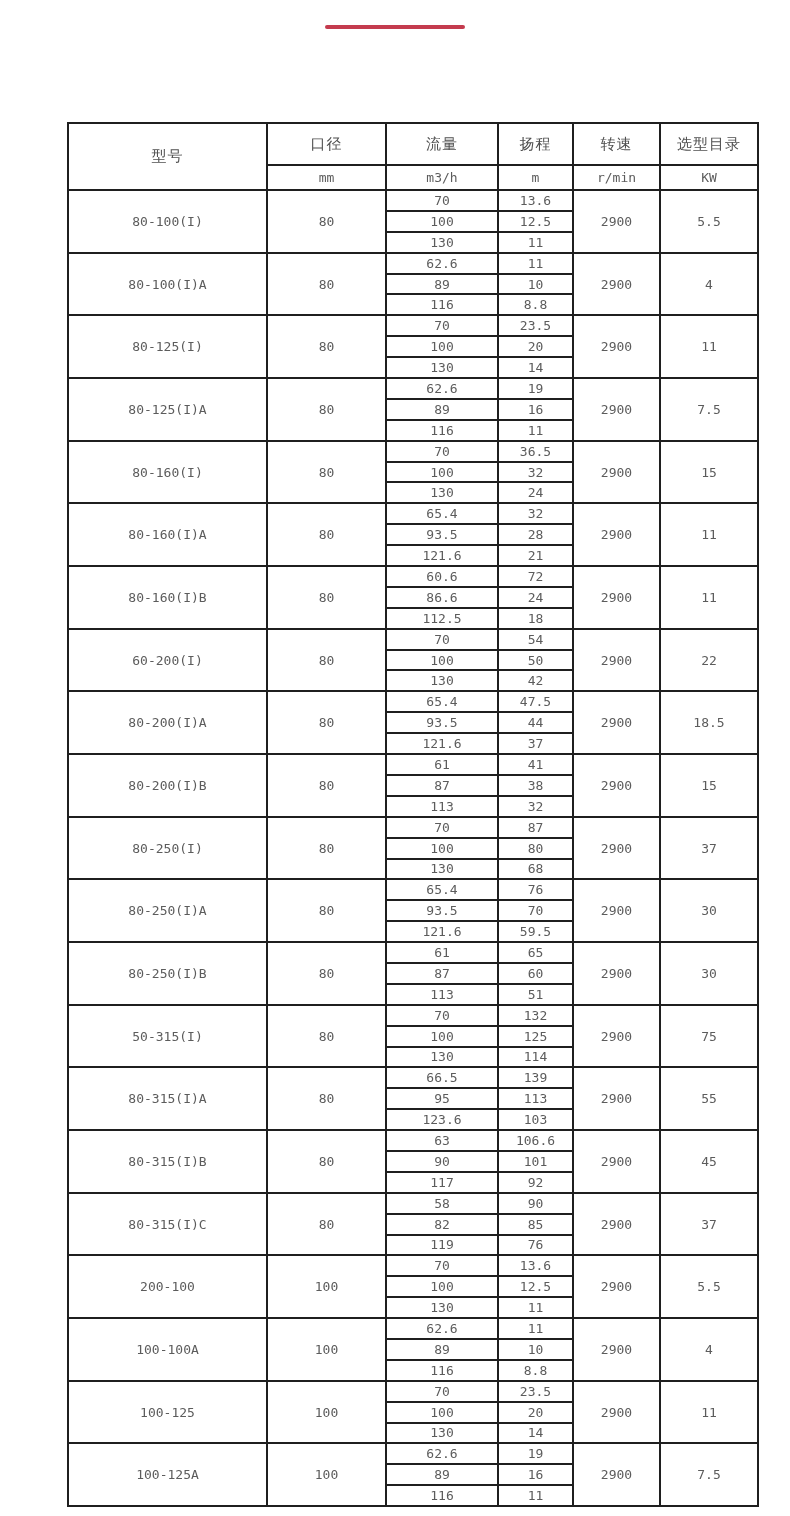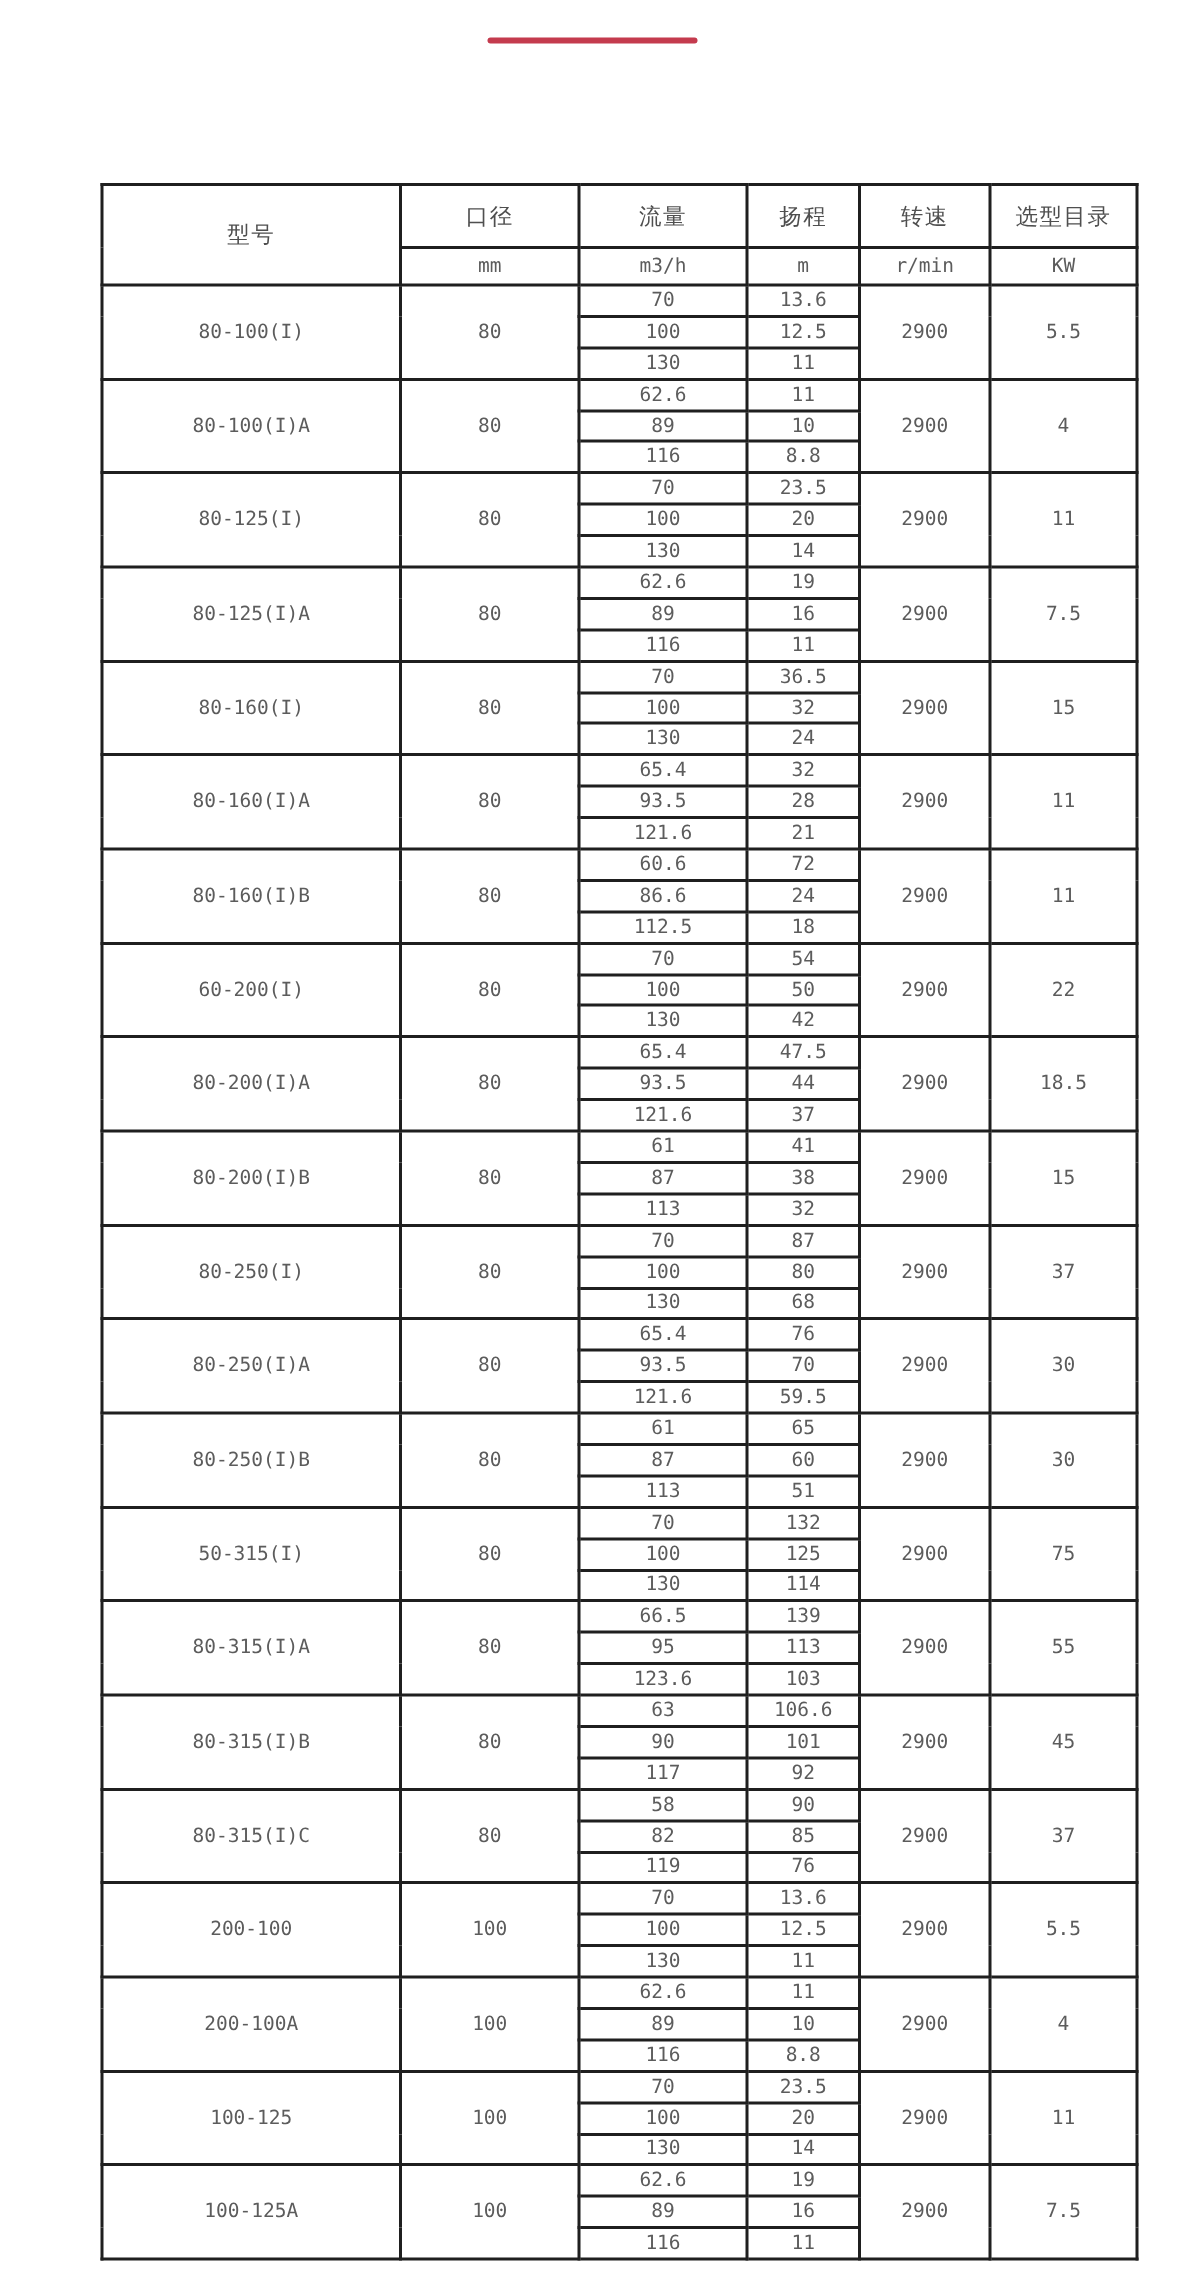--- a/index.html
+++ b/index.html
@@ -383,21 +383,21 @@
       </tr>
       <tr>
         <td>100</td>
         <td>12.5</td>
       </tr>
       <tr>
         <td>130</td>
         <td>11</td>
       </tr>
       <tr>
-        <td rowspan="3">200-100A</td>
+        <td rowspan="3">100-100A</td>
         <td rowspan="3">100</td>
         <td>62.6</td>
         <td>11</td>
         <td rowspan="3">2900</td>
         <td rowspan="3">4</td>
       </tr>
       <tr>
         <td>89</td>
         <td>10</td>
       </tr>

